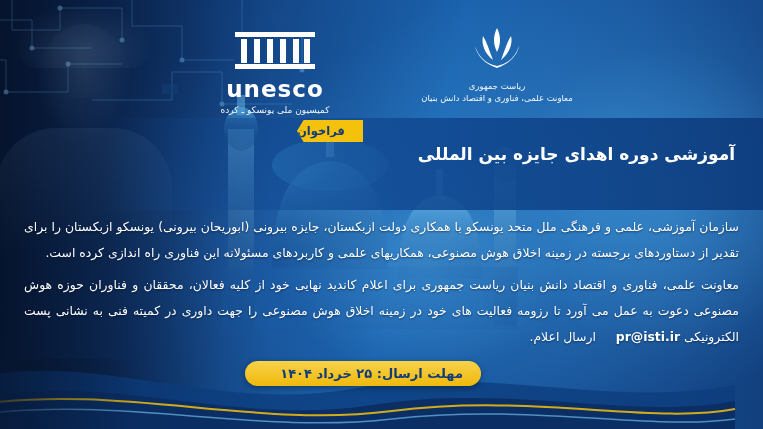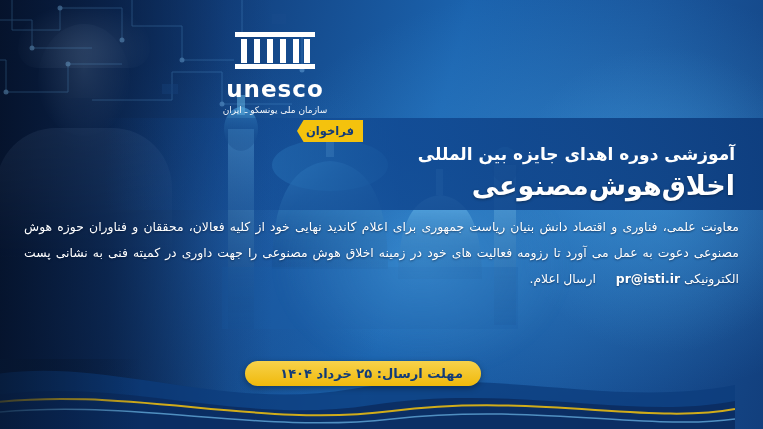--- a/index.html
+++ b/index.html
@@ -172,21 +172,21 @@
   }
   .callout {
     position: absolute;
     right: 400px; top: 2px;
     width: 66px; height: 22px;
     background: #f4c20d;
     color: #123b78;
     font-size: 11.5px;
     font-weight: 700;
     line-height: 22px;
-    text-align: center;
+    text-align: left;
     clip-path: polygon(0% 50%, 10% 0%, 100% 0%, 100% 100%, 10% 100%);
   }
   .line-1 {
     position: absolute;
     right: 28px; top: 26px;
     color: #ffffff;
     font-size: 17px;
     font-weight: 700;
     letter-spacing: .2px;
   }
@@ -329,33 +329,45 @@
           <rect x="12" y="11" width="6" height="24"></rect>
           <rect x="25" y="11" width="6" height="24"></rect>
           <rect x="38" y="11" width="6" height="24"></rect>
           <rect x="51" y="11" width="6" height="24"></rect>
           <rect x="64" y="11" width="6" height="24"></rect>
           <rect x="75" y="11" width="6" height="24"></rect>
         </g>
         <rect x="6" y="36" width="80" height="5" fill="#ffffff"></rect>
       </svg>
       <div class="word">unesco</div>
-      <div class="sub">سازمان ملی یونسکو ـ ایران</div>
+      <div class="sub">کمیسیون ملی یونسکو ـ کرده</div>
     </div>
 
+    <div class="riasat">
+      <svg class="emblem" width="56" height="48" viewBox="0 0 56 48">
+        <g fill="#ffffff">
+          <path d="M28 2 C24 10 24 18 28 26 C32 18 32 10 28 2 Z"></path>
+          <path d="M14 10 C12 18 16 28 24 34 C20 24 18 16 14 10 Z"></path>
+          <path d="M42 10 C44 18 40 28 32 34 C36 24 38 16 42 10 Z"></path>
+          <path d="M6 20 C8 30 16 38 28 42 C40 38 48 30 50 20 C46 32 38 38 28 40 C18 38 10 32 6 20 Z"></path>
+        </g>
+      </svg>
+      <div class="l1">ریاست جمهوری</div>
+      <div class="l2">معاونت علمی، فناوری و اقتصاد دانش بنیان</div>
+    </div>
   </div>
 
   <div class="panel">
     <div class="panel-bg"></div>
     <div class="callout">فراخوان</div>
     <div class="line-1">آموزشی دوره اهدای جایزه بین المللی</div>
-    <div class="line-2">اخلاق‌هوش‌مصنوعی</div>
   </div>
 
   <div class="body-text">
+    <p>سازمان آموزشی، علمی و فرهنگی ملل متحد یونسکو با همکاری دولت ازبکستان، جایزه بیرونی (ابوریحان بیرونی) یونسکو ازبکستان را برای تقدیر از دستاوردهای برجسته در زمینه اخلاق هوش مصنوعی، همکاریهای علمی و کاربردهای مسئولانه این فناوری راه اندازی کرده است.</p>
     <p><span>معاونت علمی، فناوری و اقتصاد دانش بنیان ریاست جمهوری برای اعلام کاندید نهایی خود از کلیه فعالان، محققان و فناوران حوزه هوش مصنوعی دعوت به عمل می آورد تا رزومه فعالیت های خود در زمینه اخلاق هوش مصنوعی را جهت داوری در کمیته فنی به نشانی پست الکترونیکی</span> <a class="mail" href="#">pr@isti.ir</a> <span>ارسال اعلام.</span></p>
   </div>
 
   <div class="waves">
     <svg width="763" height="120" viewBox="0 0 763 120" preserveAspectRatio="none">
       <path d="M0 70 C120 40 240 104 380 80 C520 56 640 100 763 76 L763 120 L0 120 Z" fill="#0c3c7c" opacity="0.75"></path>
       <path d="M0 90 C140 62 260 118 400 96 C540 74 660 112 763 92 L763 120 L0 120 Z" fill="#0a2c5f" opacity="0.85"></path>
       <path d="M0 96 C150 74 280 120 420 102 C560 84 680 116 763 100" fill="none" stroke="#f4c20d" stroke-width="2" opacity="0.85"></path>
       <path d="M0 106 C150 86 280 126 420 110 C560 94 680 122 763 110" fill="none" stroke="#7fd0ff" stroke-width="1.5" opacity="0.6"></path>
     </svg>

